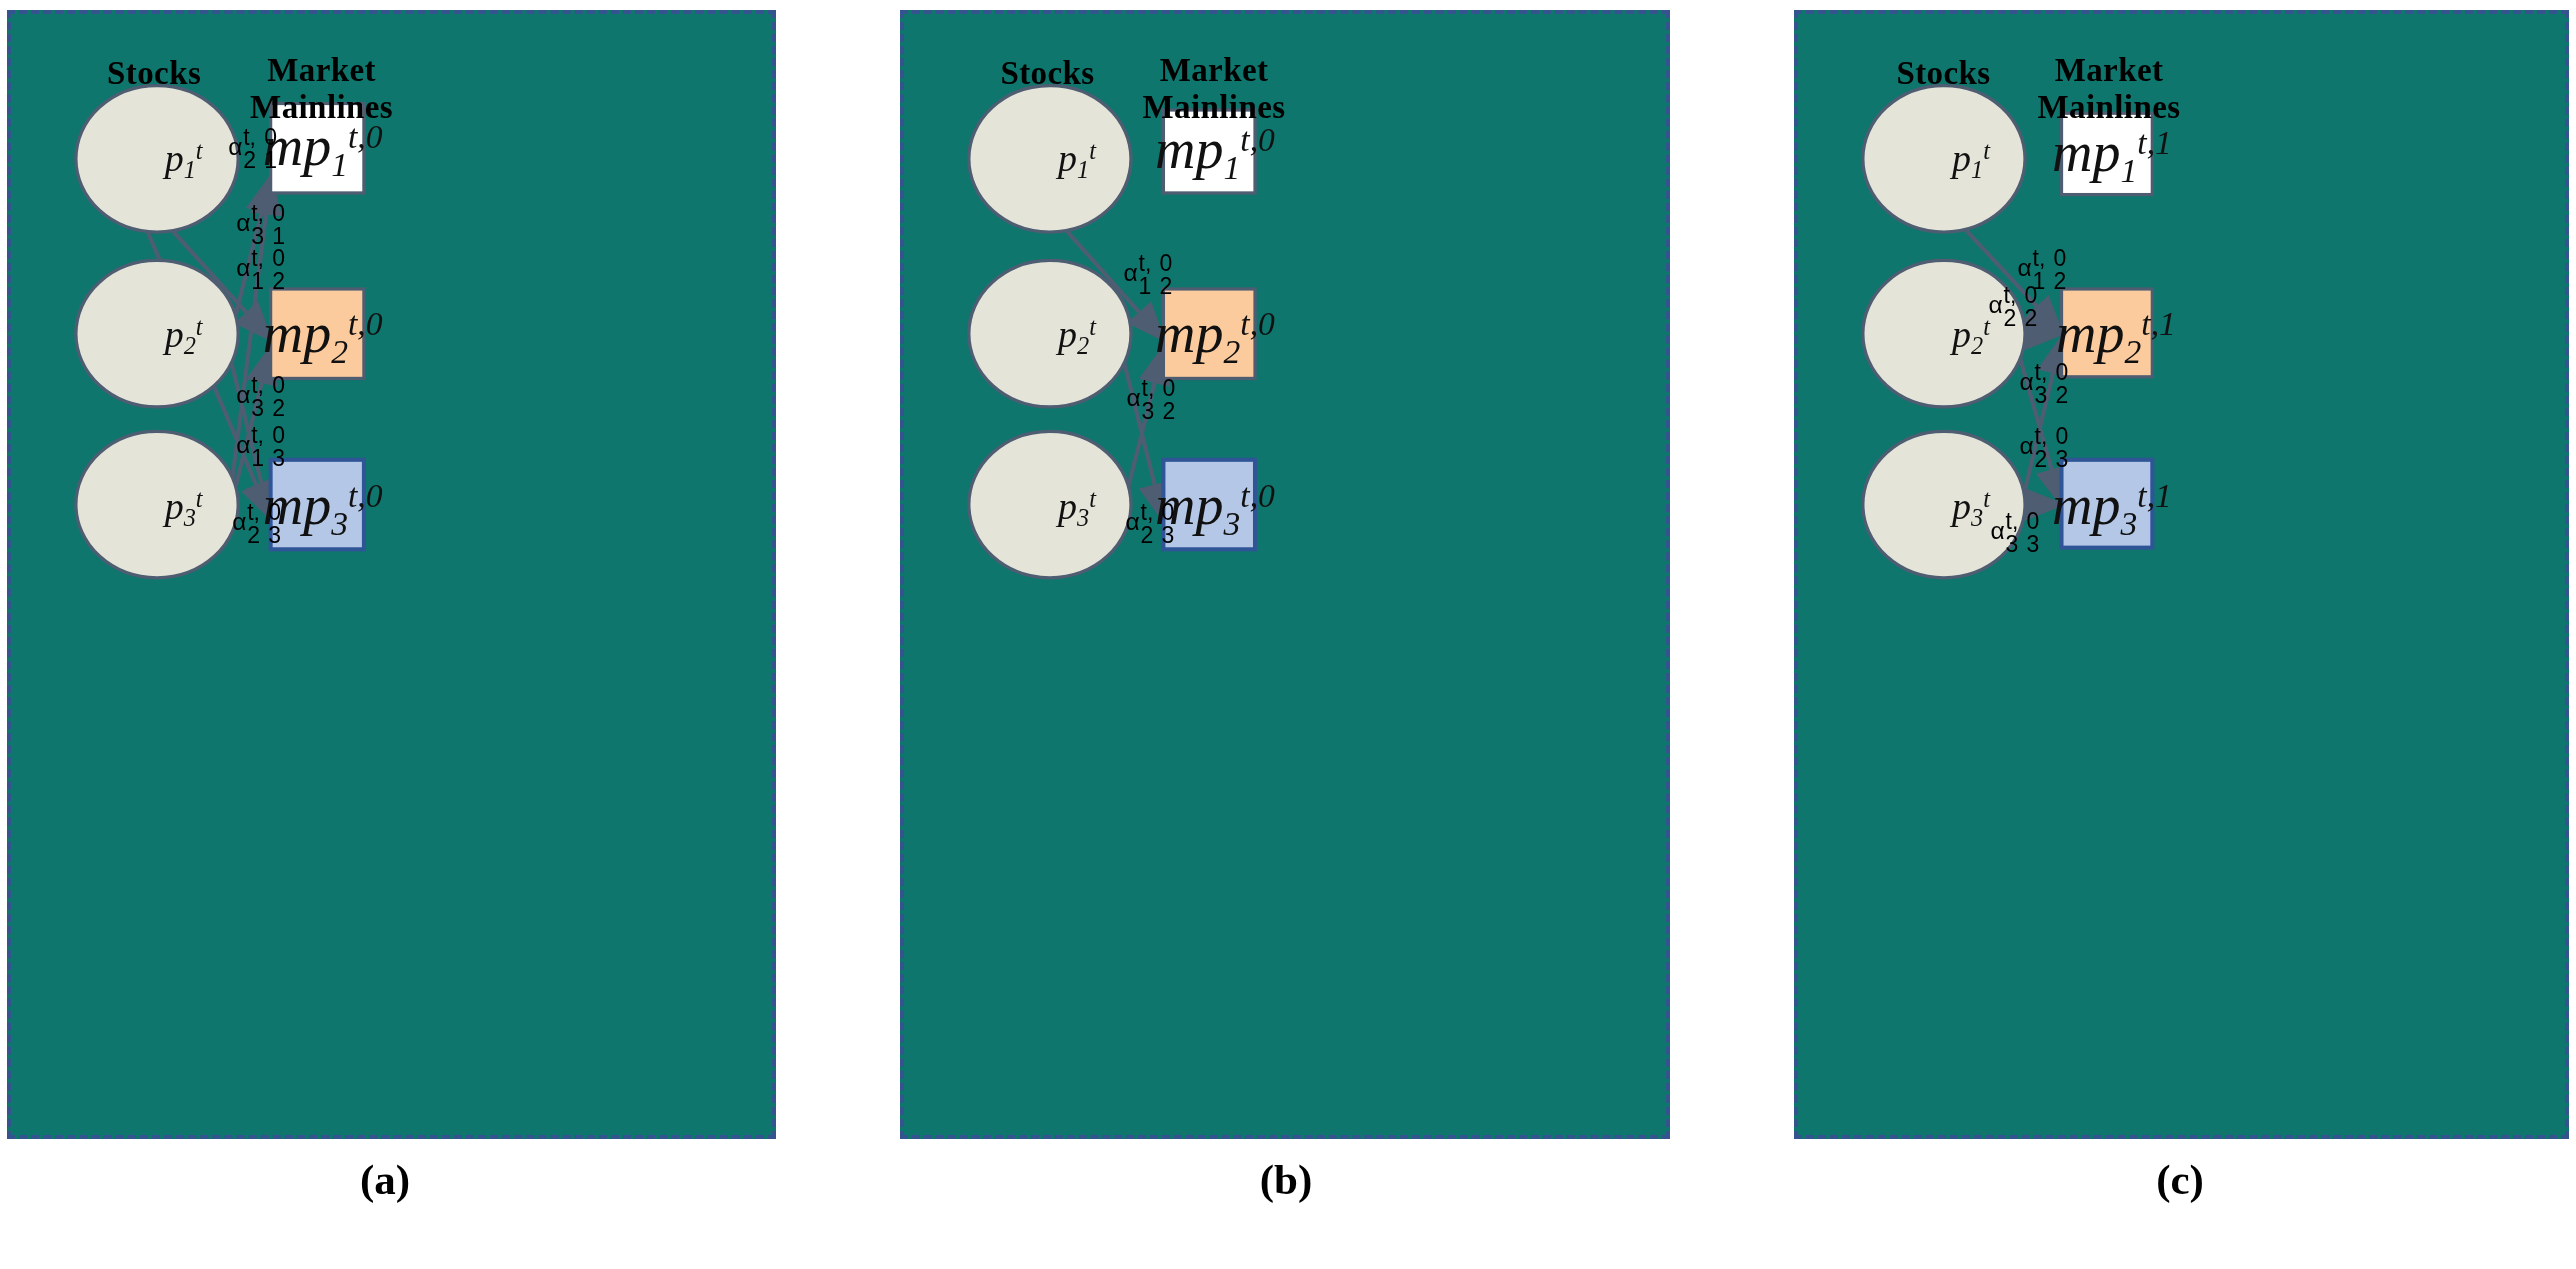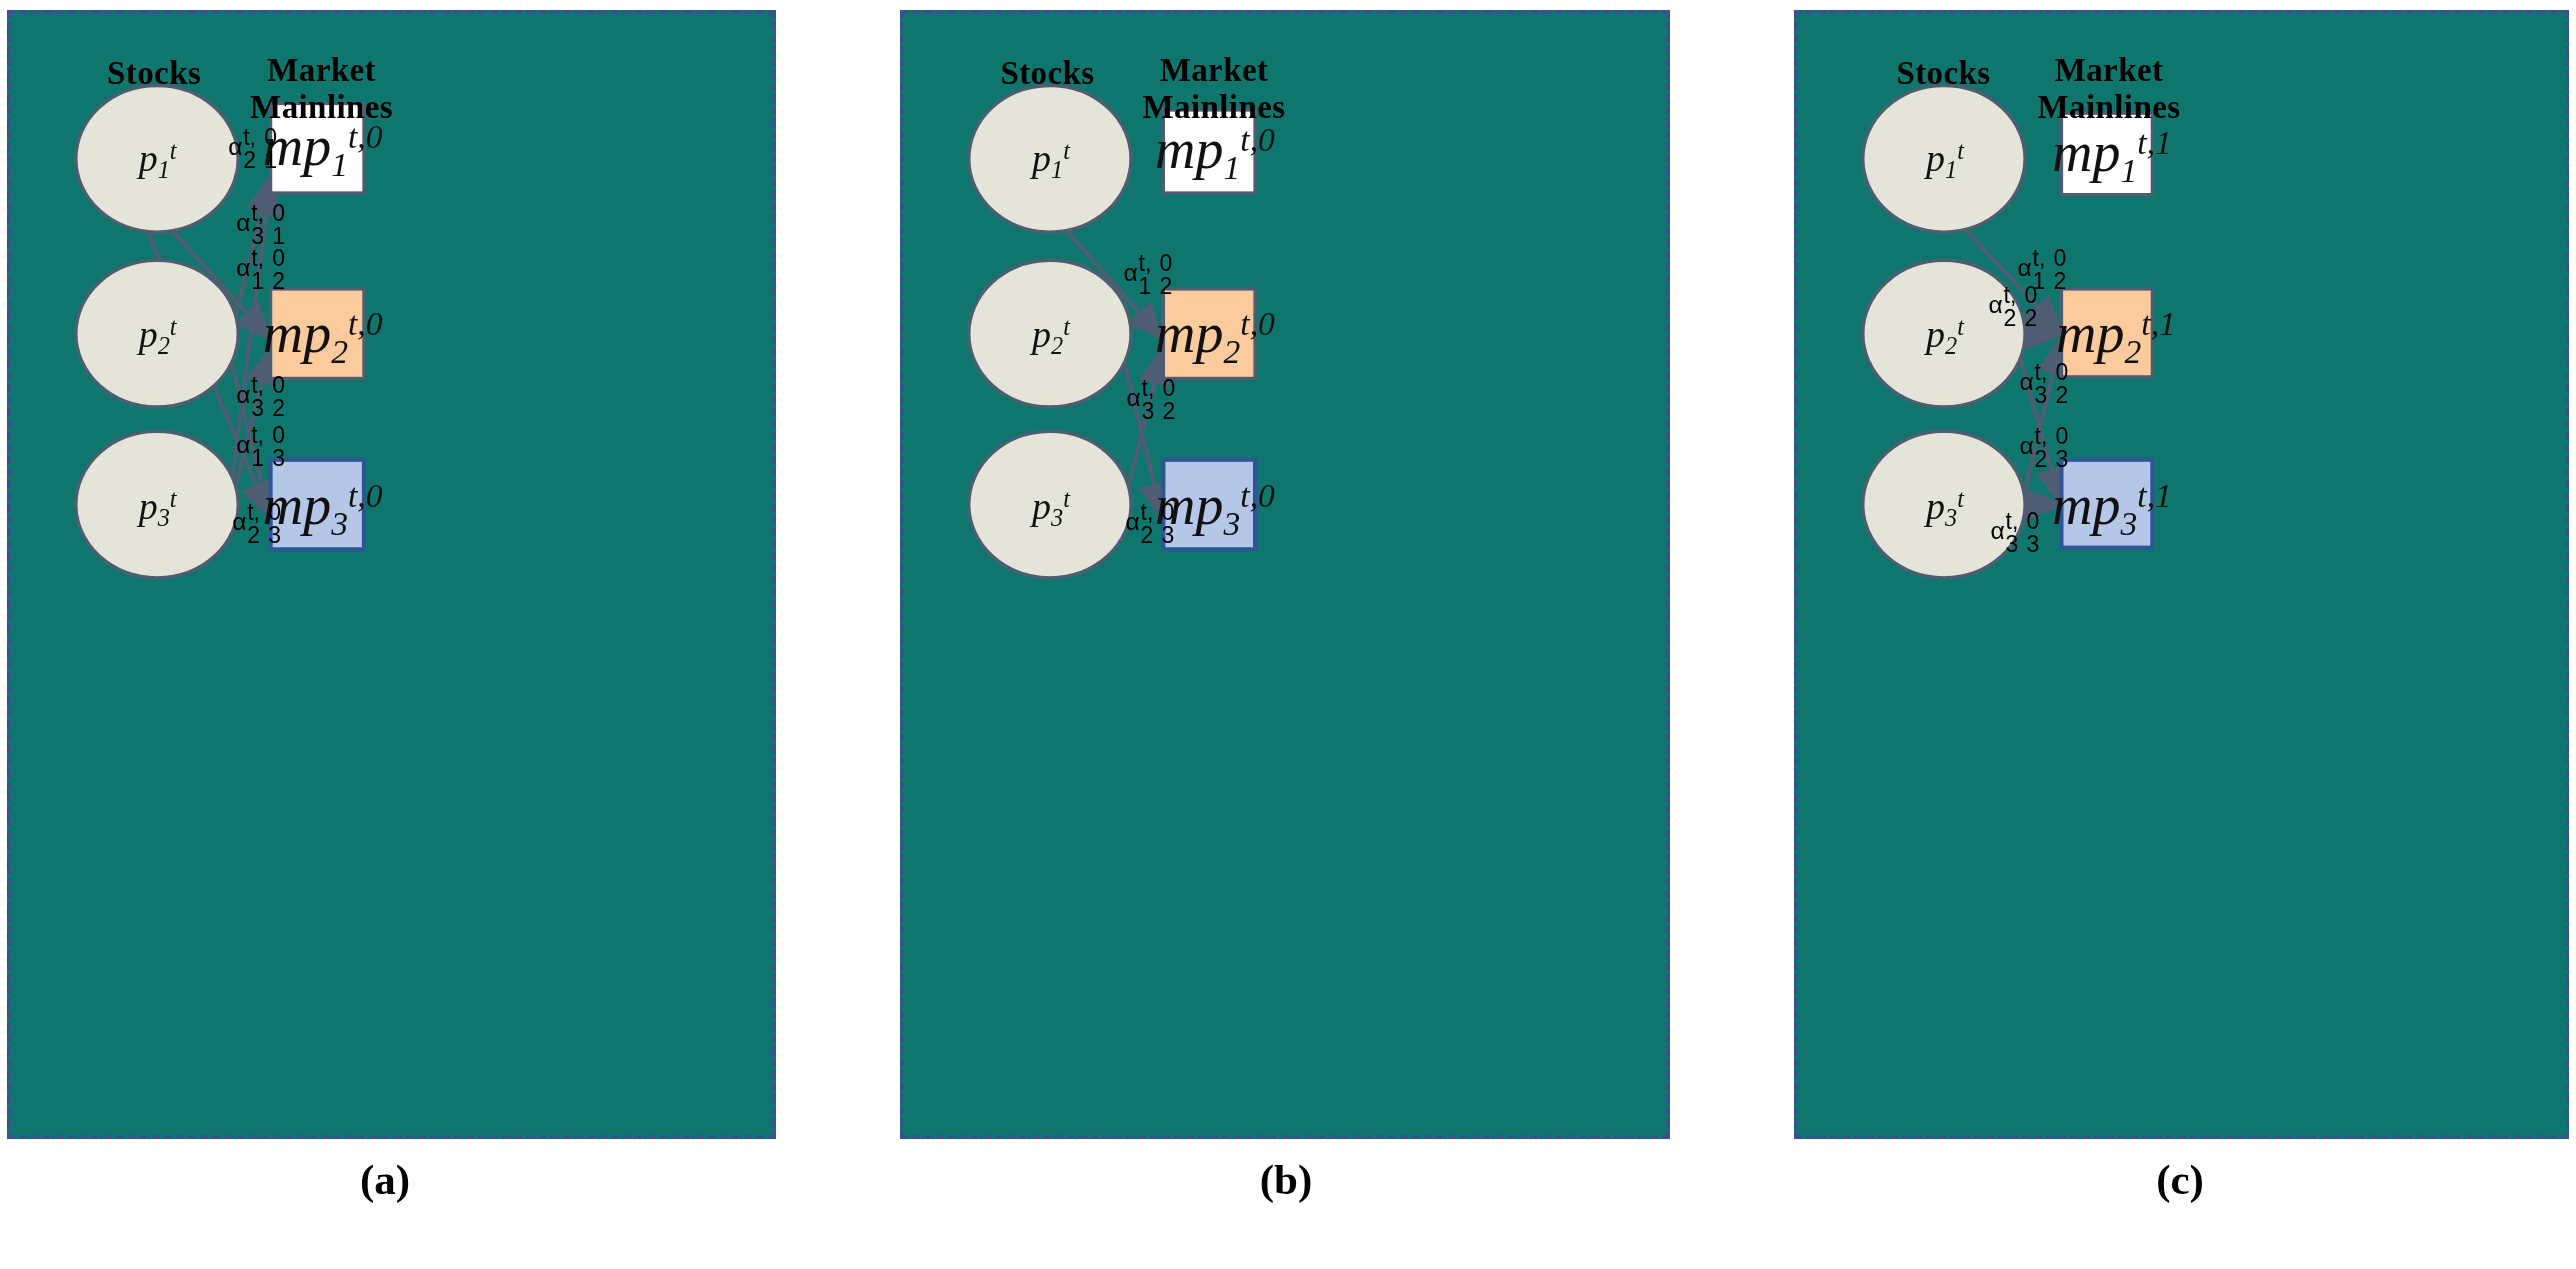--- a/index.html
+++ b/index.html
@@ -10,21 +10,21 @@
   #panel-b{left:900px;width:770px;}
   #panel-c{left:1794px;width:775px;}
   .panel-svg{position:absolute;left:0;top:0;width:100%;height:100%;overflow:visible;}
   .col-head{position:absolute;font-weight:bold;font-size:33px;color:#000;text-align:center;line-height:1.12;letter-spacing:0.4px;}
   .head-stocks{top:41px;width:213px;}
   .head-mainlines{top:38px;width:246px;}
   .caption{position:absolute;top:1155px;font-size:43px;font-weight:bold;color:#000;text-align:center;width:164px;font-family:"Liberation Serif",serif;}
   #cap-a{left:303px;}
   #cap-b{left:1204px;}
   #cap-c{left:2098px;}
-  .nodelabel{position:absolute;transform:translate(-50%,-50%);font-style:italic;font-family:"Liberation Serif",serif;font-size:38px;color:#111;white-space:nowrap;}
+  .nodelabel{position:absolute;transform:translate(-50%,-50%);font-style:italic;font-family:"Liberation Serif",serif;font-size:38px;color:#111;white-space:nowrap;margin-left:26px;}
   .nodelabel sub{font-size:.64em;font-style:italic;vertical-align:-.30em;}
   .nodelabel sup{font-size:.64em;font-style:italic;vertical-align:.50em;}
   .boxlabel{position:absolute;transform:translate(-50%,-50%);font-style:italic;font-family:Liberation Serif, serif;font-size:56px;color:#111;white-space:nowrap;}
   .boxlabel sub{font-size:.60em;font-style:italic;vertical-align:-.32em;}
   .boxlabel sup{font-size:.60em;font-style:italic;vertical-align:.52em;}
   .alpha{position:absolute;transform:translate(-50%,-50%);font-family:"Liberation Sans",sans-serif;font-size:24.6px;color:#000;white-space:nowrap;display:flex;align-items:center;}
   .alpha .glyph{font-size:24.6px;line-height:1;padding-bottom:2.5px;}
   .alpha .pair{display:inline-flex;flex-direction:column;line-height:1.0;margin-left:0.8px;font-size:23px;}
   .alpha .pair .up{display:block;}
   .alpha .pair .dn{display:block;}

